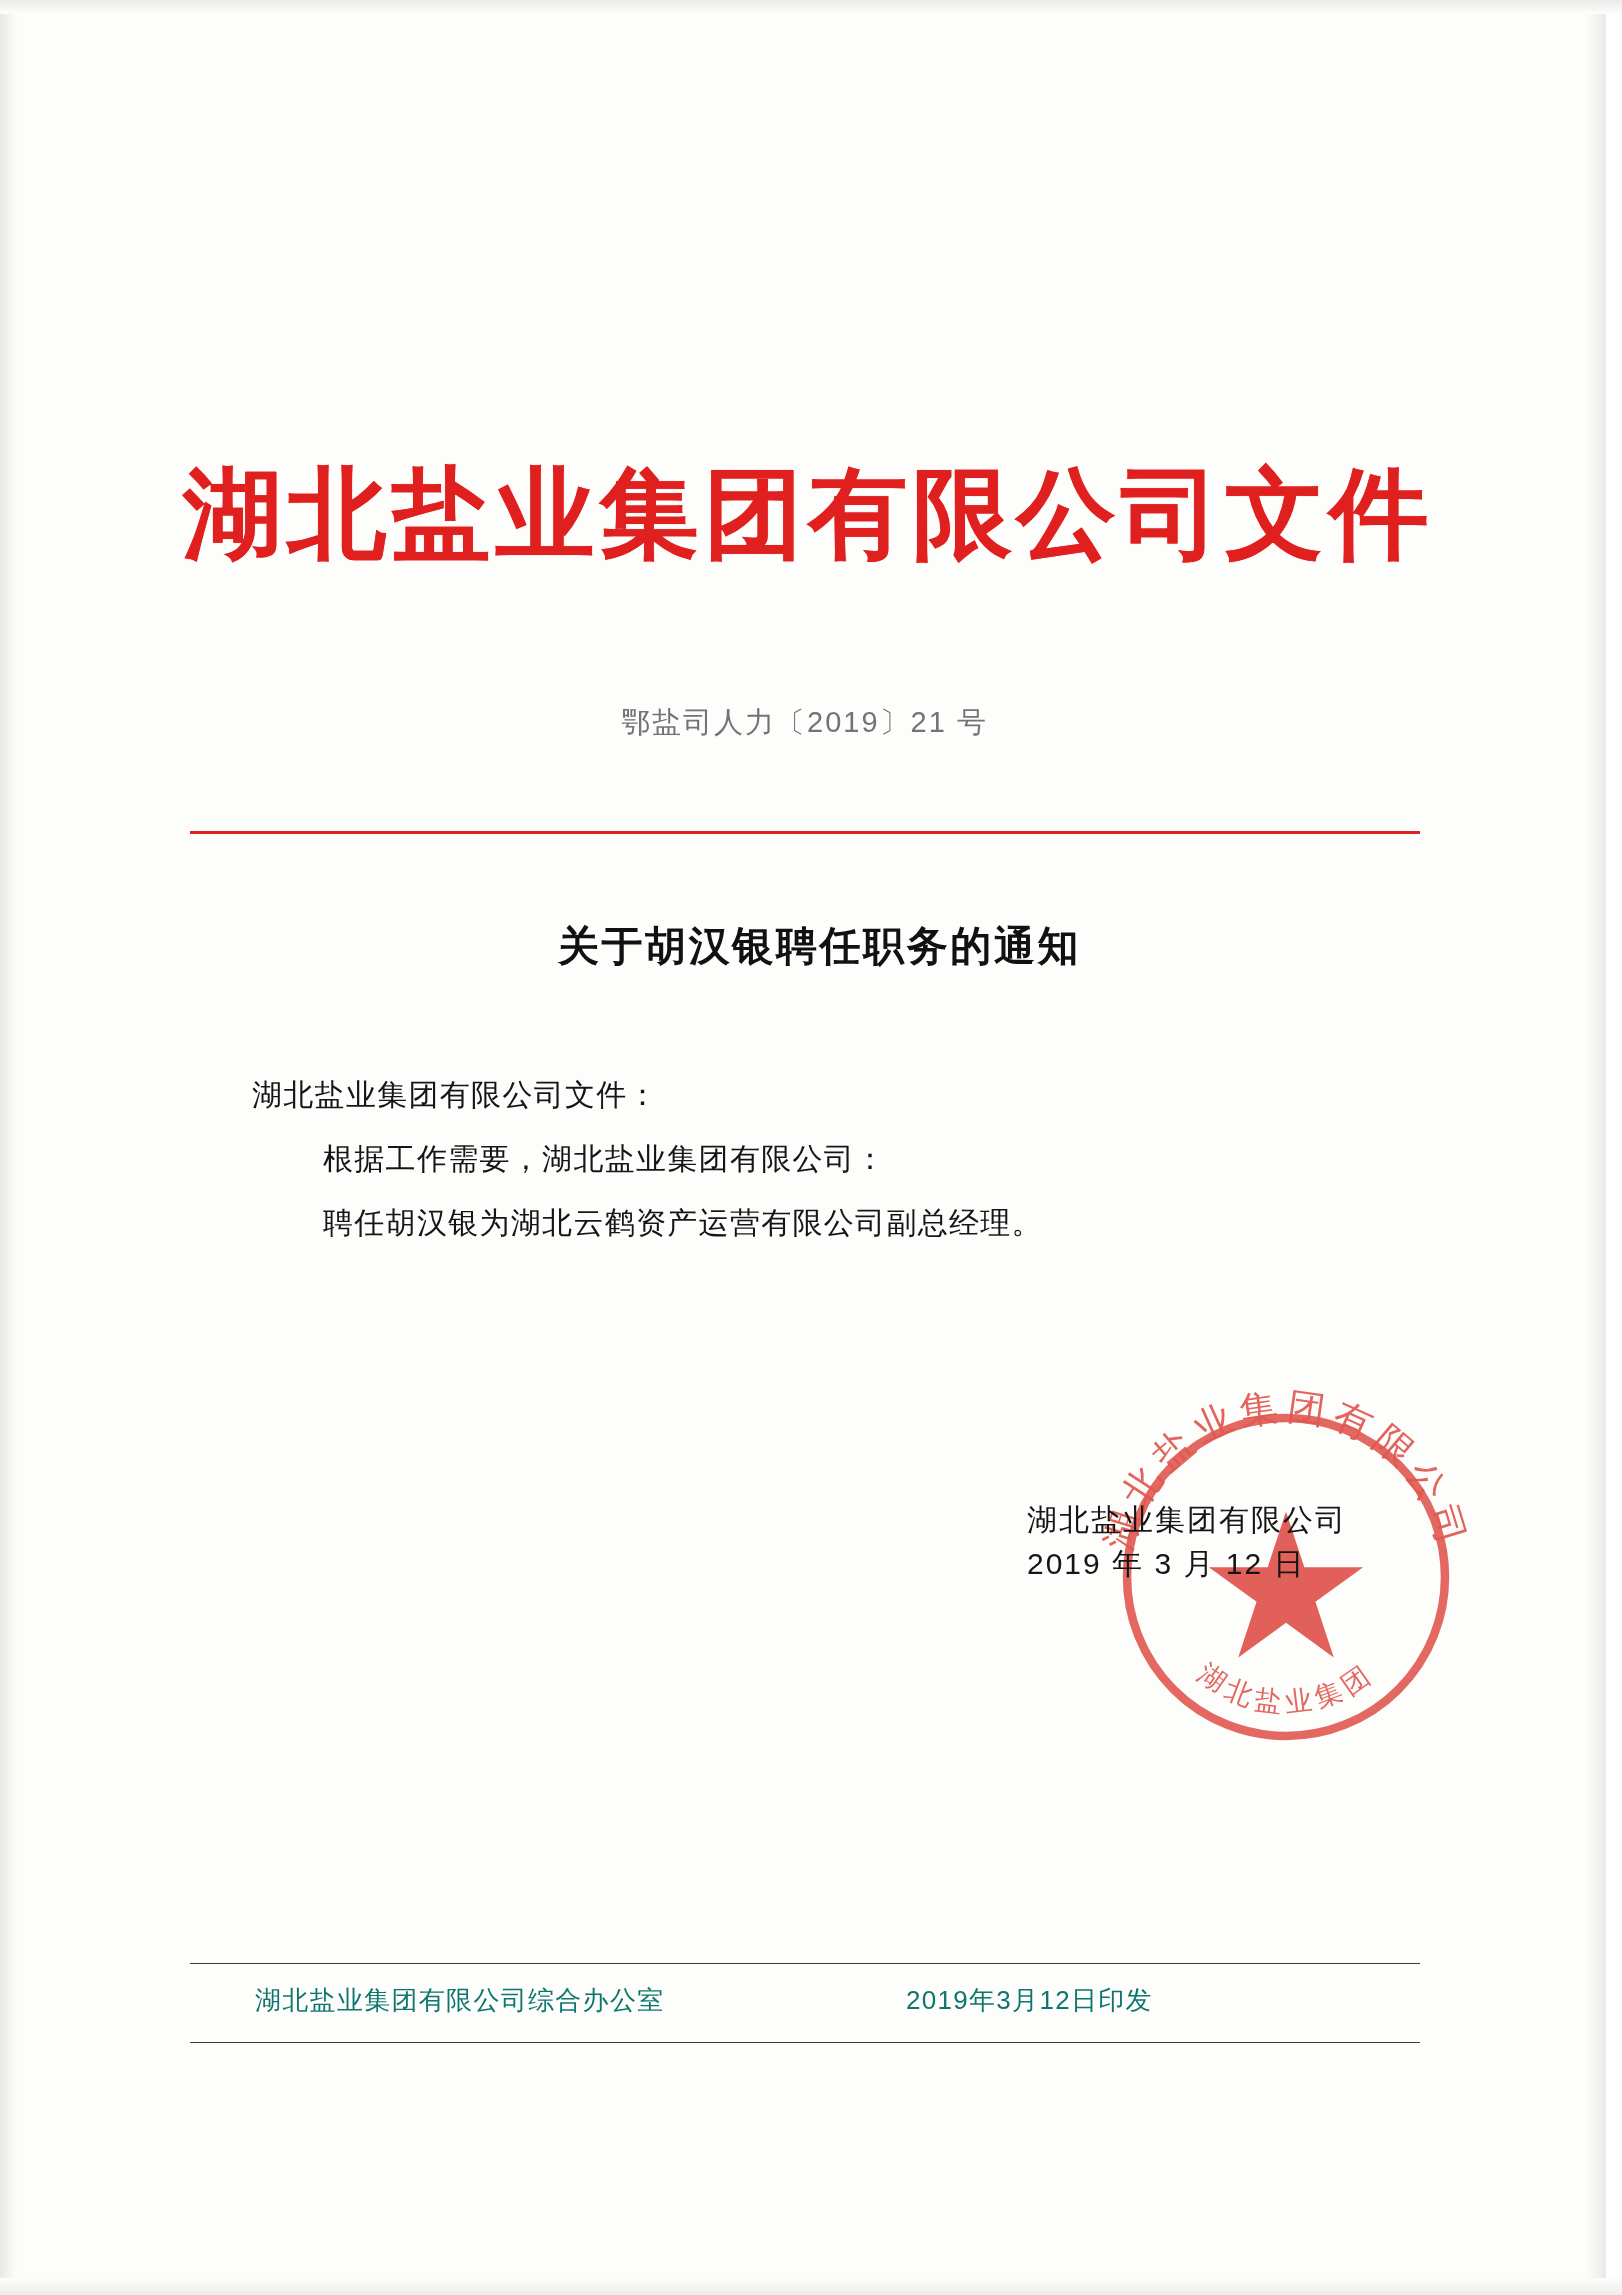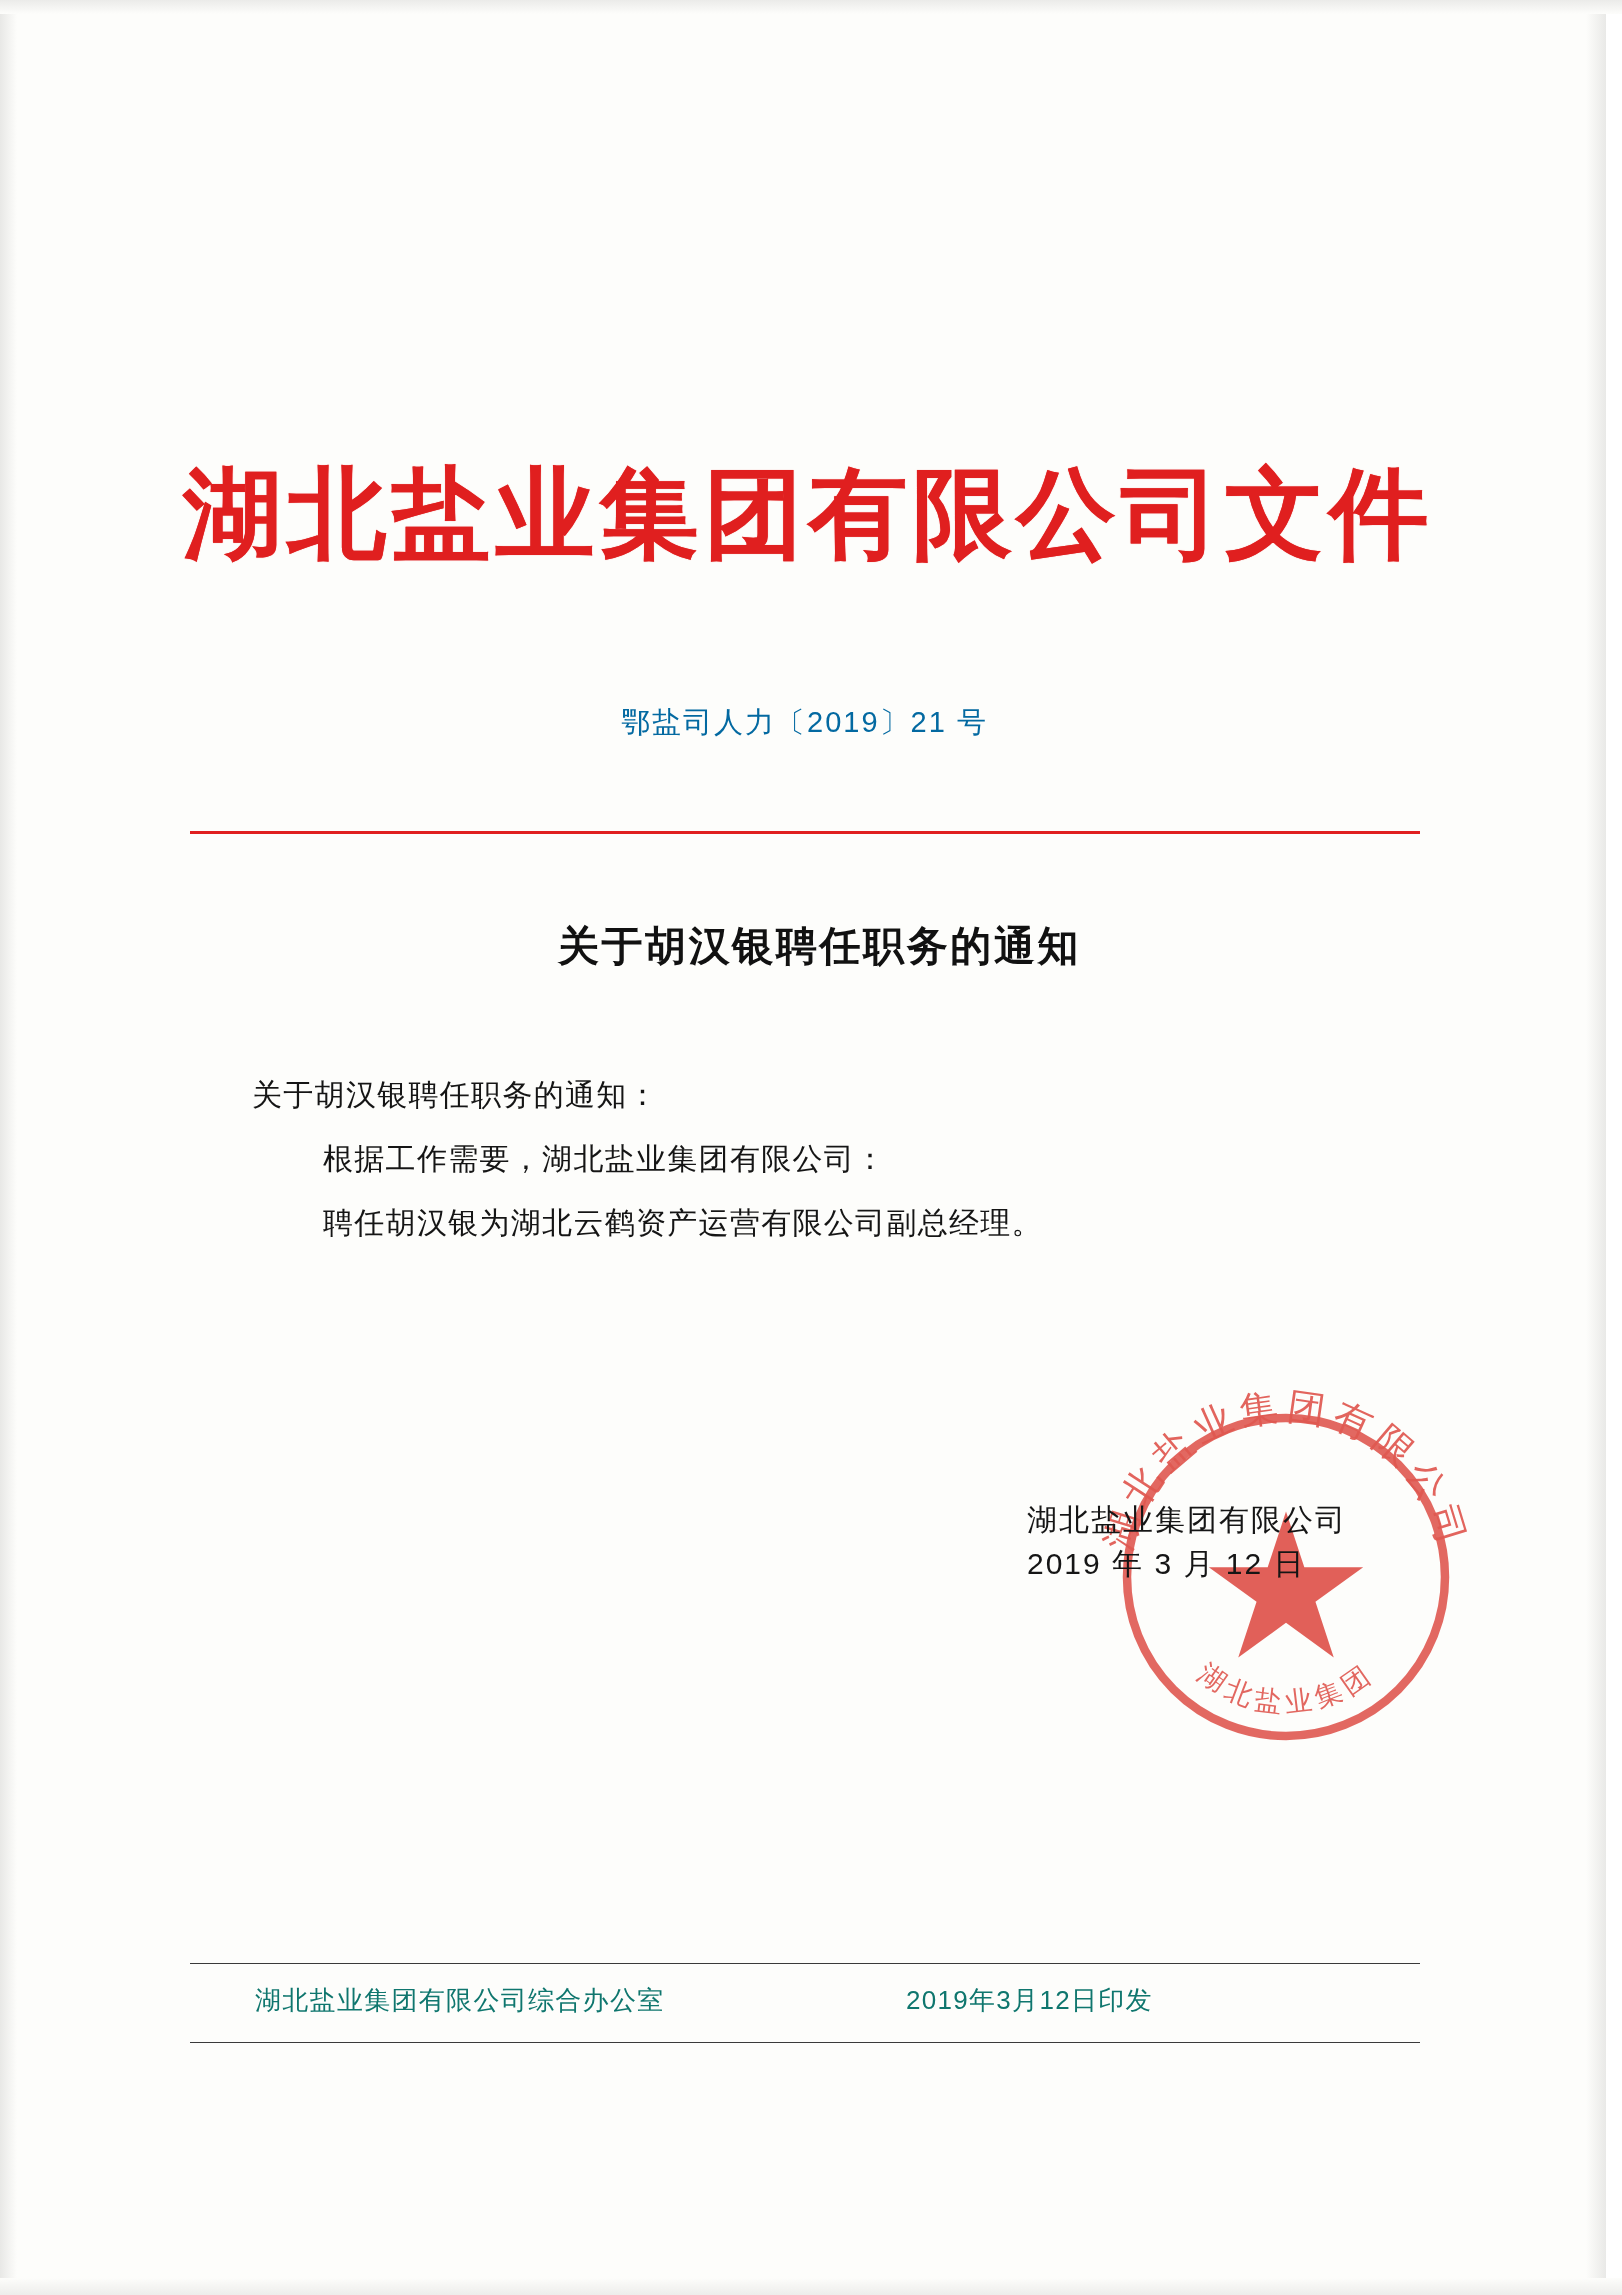--- a/index.html
+++ b/index.html
@@ -78,21 +78,21 @@
 
   .doc-number {
     position: absolute;
     left: 0;
     top: 703px;
     width: 1243px;
     text-align: center;
     font-family: "Liberation Sans", sans-serif;
     font-size: 29px;
     letter-spacing: 2px;
-    color: #0369a1;
+    color: #737373;
   }
 
   .red-rule {
     position: absolute;
     left: 6.5px;
     top: 831px;
     width: 1230px;
     height: 3.3px;
     background: #e01f1f;
   }
@@ -206,21 +206,21 @@
       <div class="header-title">湖北盐业集团有限公司文件</div>
     </div>
 
     <div class="doc-number">鄂盐司人力〔2019〕21 号</div>
 
     <div class="red-rule"></div>
 
     <div class="doc-subject">关于胡汉银聘任职务的通知</div>
 
     <div class="doc-content">
-      <p class="para">关于胡汉银聘任职务的通知：</p>
+      <p class="para">湖北盐业集团有限公司文件：</p>
       <p class="para indent">根据工作需要，湖北盐业集团有限公司：</p>
       <p class="para indent">聘任胡汉银为湖北云鹤资产运营有限公司副总经理。</p>
     </div>
 
     <div class="seal">
       <svg width="458" height="458" viewBox="0 0 700 700" xmlns="http://www.w3.org/2000/svg">
         <defs>
           <path id="sealTopArc" d="M 110,350 A 240,240 0 0 1 590,350"></path>
           <path id="sealBottomArc" d="M 145,350 A 205,205 0 0 0 555,350"></path>
         </defs>

